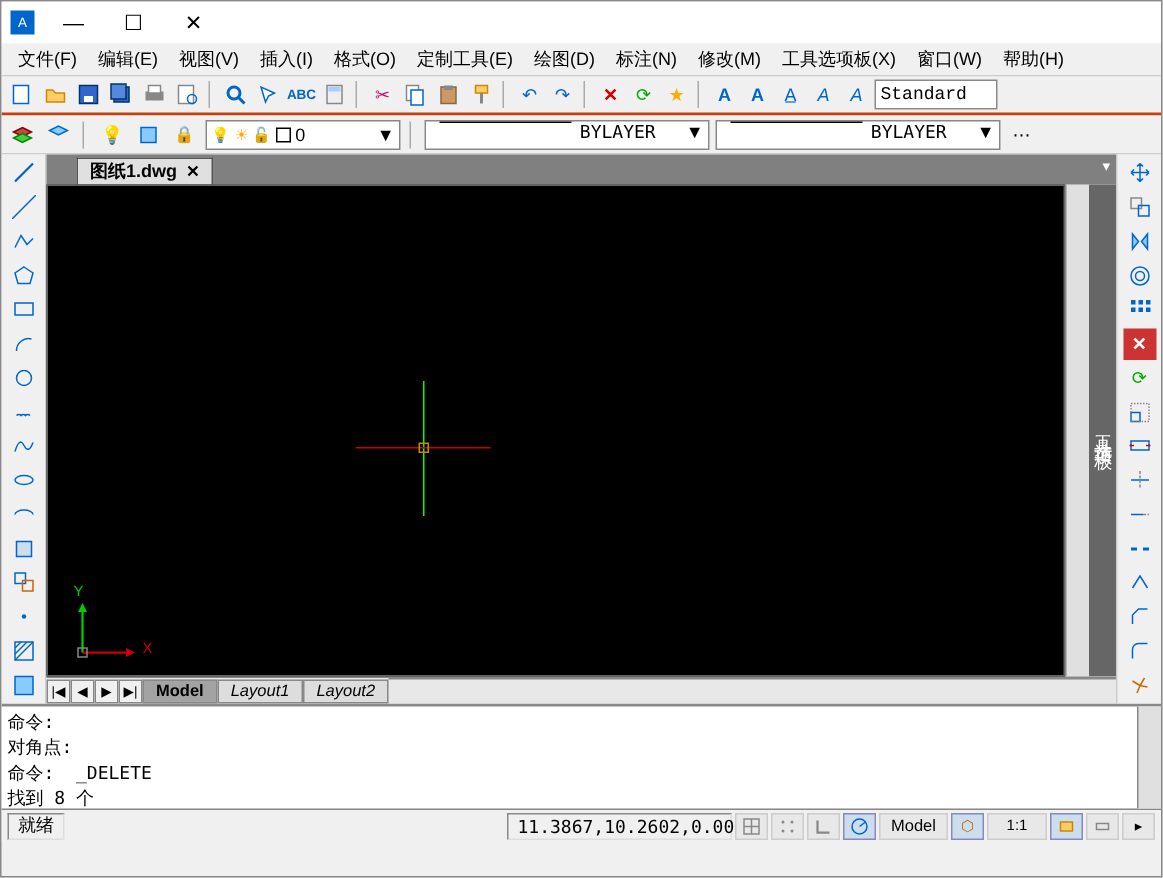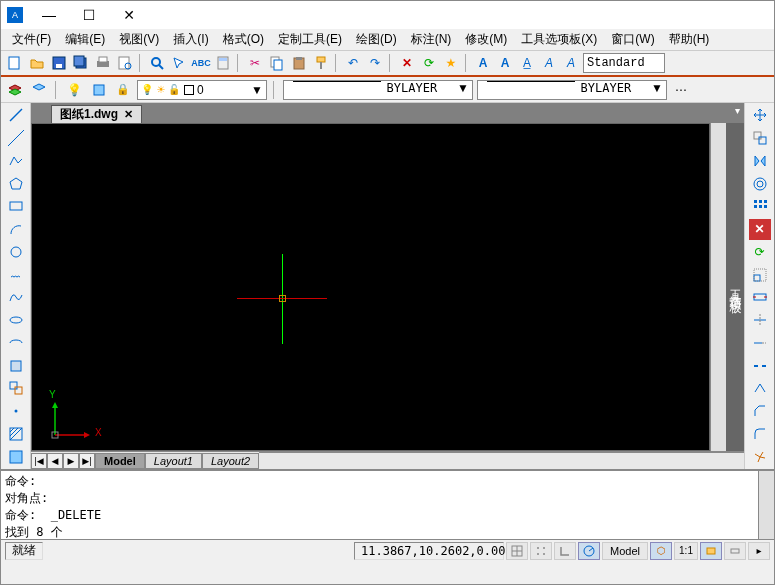--- a/index.html
+++ b/index.html
@@ -469,21 +469,21 @@
       </svg>
     </span>
   <span class="sb-btn active">
       <svg width="12" height="12">
         <circle cx="6" cy="6" r="5" fill="none" stroke="#06c"></circle>
         <line x1="6" y1="6" x2="10" y2="3" stroke="#06c"></line>
       </svg>
     </span>
   <span class="sb-btn" style="width:46px;font-size:11px">Model</span>
   <span class="sb-btn active" style="color:#c60">⬡</span>
-  <span class="sb-btn" style="width:24px">1:1</span>
+  <span class="sb-btn" style="width:40px">1:1</span>
   <span class="sb-btn active">
       <svg width="12" height="12">
         <rect x="2" y="3" width="8" height="6" fill="#fc6" stroke="#c80"></rect>
       </svg>
     </span>
   <span class="sb-btn">
       <svg width="12" height="12">
         <rect x="2" y="4" width="8" height="4" fill="none" stroke="#888"></rect>
       </svg>
     </span>

